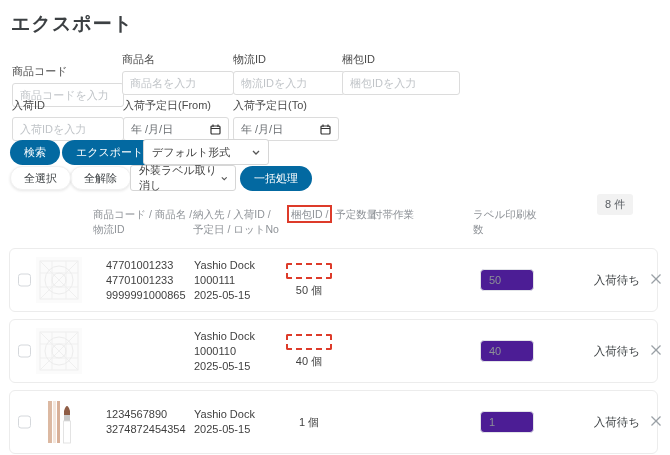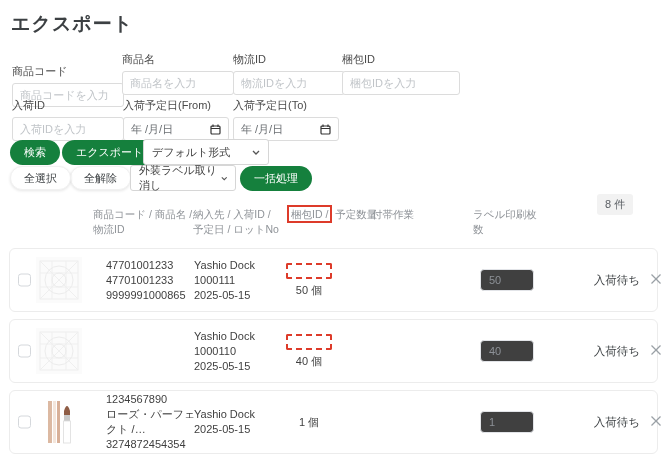--- a/index.html
+++ b/index.html
@@ -10,41 +10,41 @@
 
   
   .fgroup{position:absolute;}
   .fgroup label{display:block;font-size:11px;color:#4a4a4a;margin-bottom:4px;}
   .fgroup input[type=text]{width:96px;height:22px;border:1px solid #dcdcdc;border-radius:3px;padding:0 7px;font-size:11px;color:#333;outline:none;font-family:inherit;}
   .fgroup input::placeholder{color:#c0c4c8;}
   .dateinput{display:flex;align-items:center;justify-content:space-between;width:90px;height:22px;border:1px solid #dcdcdc;border-radius:3px;padding:0 7px;background:#fff;cursor:pointer;}
   .dateinput .datetext{font-size:11px;color:#6b6f73;text-align:right;}
 
   
-  .btn-teal{position:absolute;height:25px;border:none;border-radius:13px;background:#15803d;color:#fff;font-size:11px;padding:0 14px;cursor:pointer;font-family:inherit;}
+  .btn-teal{position:absolute;height:25px;border:none;border-radius:13px;background:#0369a1;color:#fff;font-size:11px;padding:0 14px;cursor:pointer;font-family:inherit;}
   .btn-pill{position:absolute;height:24px;border:1px solid #f1f1f1;border-radius:12px;background:#fff;color:#3c4043;font-size:11px;padding:0 13px;cursor:pointer;box-shadow:0 1px 3px rgba(0,0,0,.10);font-family:inherit;}
   .selectbox{position:absolute;display:flex;align-items:center;justify-content:space-between;height:24px;border:1px solid #d6d6d6;border-radius:3px;background:#fff;padding:0 8px;cursor:pointer;}
   .selectbox .seltext{font-size:11px;color:#3f3f3f;}
 
   
   .thead-cell{position:absolute;font-size:10.5px;color:#8f9398;line-height:15px;word-break:break-all;}
   .boxed-red{border:2px solid #dd3b2a;padding:1px 2px;}
   .count-badge{position:absolute;left:597px;top:194px;background:#f2f2f2;border-radius:3px;padding:3px 8px;font-size:11px;color:#5a5e63;}
 
   
   .rows{position:absolute;left:9px;top:248px;width:649px;}
   .row-card{position:relative;width:647px;height:62px;border:1px solid #ececec;border-radius:6px;background:#fff;margin-bottom:7px;}
   .row-card .cb{position:absolute;left:8px;top:50%;transform:translateY(-50%);appearance:none;-webkit-appearance:none;width:13px;height:13px;border:1.5px solid #d5d8dc;border-radius:3px;background:#fff;cursor:pointer;margin:0;}
   .imgwrap{position:absolute;left:26px;top:50%;transform:translateY(-50%);width:46px;height:46px;}
   .cell-product{position:absolute;left:96px;top:50%;transform:translateY(-50%);width:98px;font-size:11px;color:#3f3f3f;line-height:15px;word-break:break-all;}
   .cell-delivery{position:absolute;left:184px;top:50%;transform:translateY(-50%);width:90px;font-size:11px;color:#3f3f3f;line-height:15px;}
   .cell-qty{position:absolute;left:263px;top:0;width:72px;height:100%;display:flex;flex-direction:column;align-items:center;justify-content:center;}
   .dashed-red{width:42px;height:12px;border:2px dashed #dd3b2a;border-radius:2px;margin-bottom:4px;}
   .qty-text{font-size:11px;color:#3f3f3f;}
-  .cell-input input{position:absolute;left:470px;top:50%;transform:translateY(-50%);width:44px;height:20px;background:#404040;border:1px solid #e2e4e8;border-radius:4px;padding:0 0 0 8px;font-size:11px;color:#8d9197;font-family:inherit;}
+  .cell-input input{position:absolute;left:470px;top:50%;transform:translateY(-50%);width:44px;height:20px;background:#4c1d95;border:1px solid #e2e4e8;border-radius:4px;padding:0 0 0 8px;font-size:11px;color:#8d9197;font-family:inherit;}
   .cell-status{position:absolute;left:578px;top:50%;transform:translateY(-50%);width:58px;text-align:center;font-size:11.5px;color:#3c4043;}
   .row-close{position:absolute;left:638px;top:50%;transform:translateY(-50%);width:16px;height:16px;background:none;border:none;cursor:pointer;padding:0;}
 </style>
 </head>
 <body>
 
 <div class="page">
 
   <div class="page-title">エクスポート</div>
 
@@ -208,21 +208,20 @@
         <rect x="12" y="2" width="4" height="42" fill="#dcb9a2"></rect>
         <rect x="17" y="2" width="3" height="42" fill="#f4e6dc"></rect>
         <rect x="21" y="2" width="3" height="42" fill="#d8b098"></rect>
         <path d="M28 12 q3 -10 6 0 l0 4 l-6 0 z" fill="#8f5d46"></path>
         <rect x="28" y="16" width="6" height="6" fill="#c9c9c9"></rect>
         <rect x="27.5" y="22" width="7" height="22" fill="#ffffff" stroke="#dddddd" stroke-width="0.8"></rect>
       </svg>
     </div>
     <div class="cell-product">
       <div>1234567890</div>
-      <div>ローズ・パーフェクト /…</div>
       <div>3274872454354</div>
     </div>
     <div class="cell-delivery">
       <div>Yashio Dock</div>
       <div>2025-05-15</div>
     </div>
     <div class="cell-qty">
 
       <div class="qty-text">1 個</div>
     </div>

